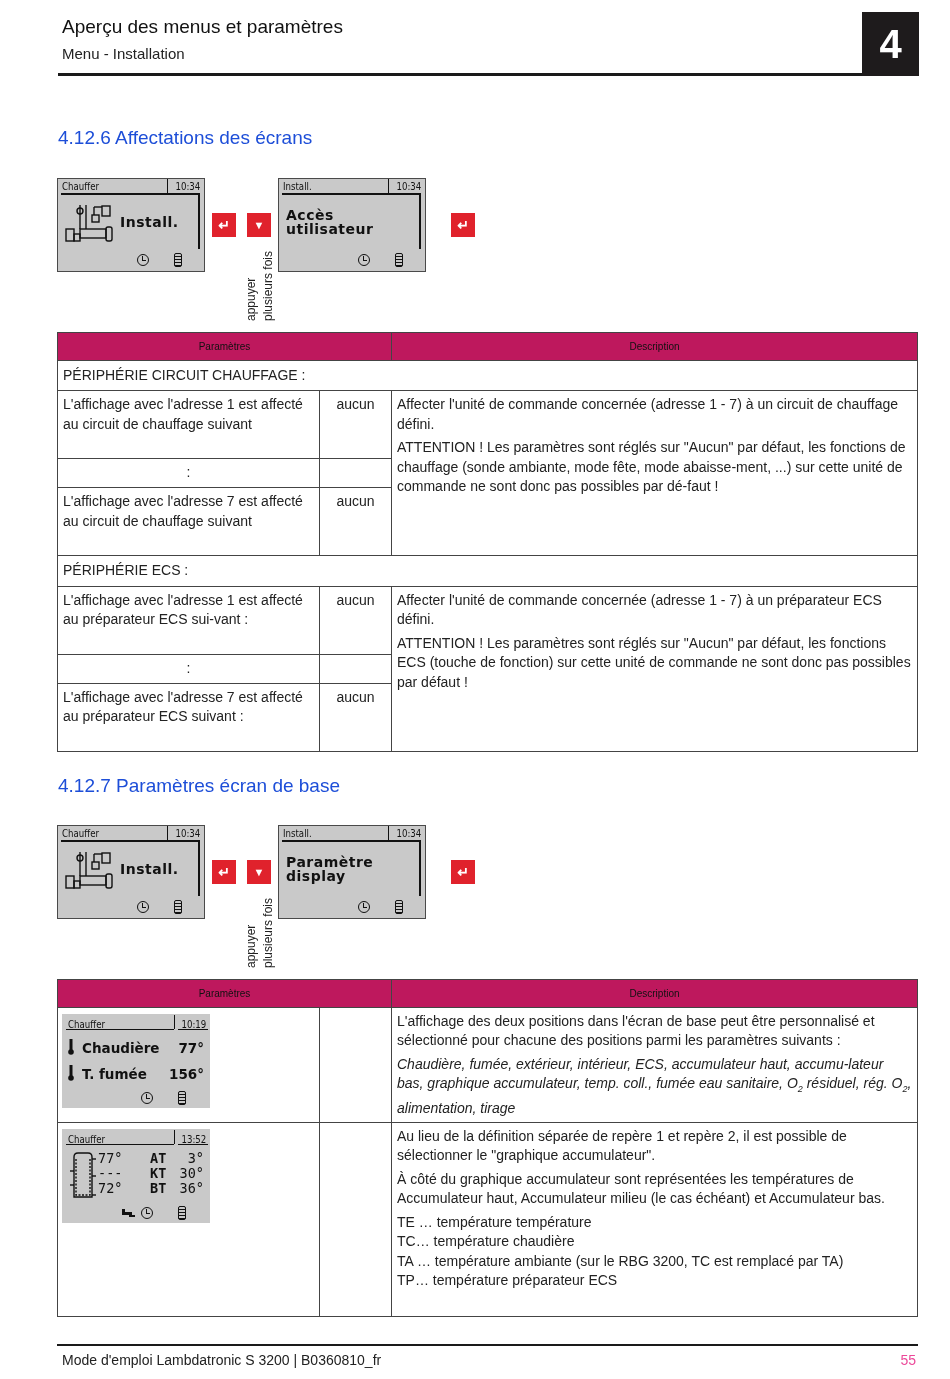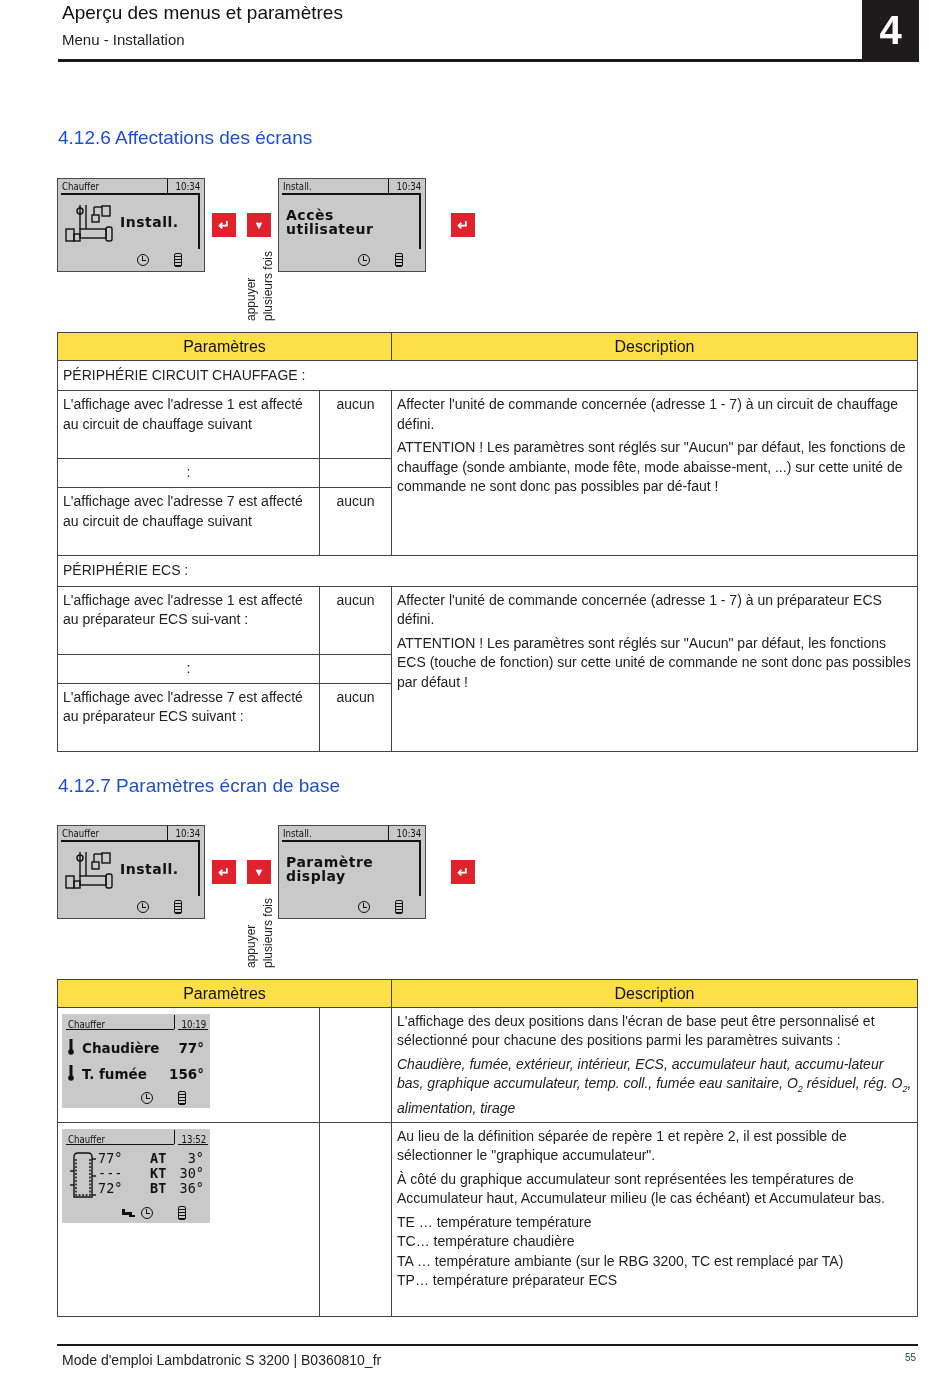--- a/index.html
+++ b/index.html
@@ -1,19 +1,19 @@
 <!DOCTYPE html>
 <html><head>
 <meta charset="utf-8">
 <style>
   * { box-sizing: border-box; margin: 0; padding: 0; }
   html, body { width: 950px; height: 1379px; background: #ffffff; }
   body { position: relative; font-family: "Liberation Sans", sans-serif; color: #1a1a1a; overflow: hidden; }
 
-  .header { position: absolute; left: 58px; top: 2px; width: 860px; height: 62px; }
+  .header { position: absolute; left: 58px; top: 16px; width: 860px; height: 62px; }
   .header-title { position: absolute; left: 4px; top: 0; font-size: 19px; color: #111; }
   .header-sub { position: absolute; left: 4px; top: 29px; font-size: 15px; color: #222; }
   .header-rule { position: absolute; left: 0; top: 57px; width: 805px; height: 3px; background: #1a1a1a; }
   .chapter-badge { position: absolute; left: 804px; top: -4px; width: 57px; height: 64px; background: #1e1b1c; color: #fff; font-size: 40px; font-weight: bold; text-align: center; line-height: 64px; }
 
   .section-title { position: absolute; left: 58px; font-size: 19px; color: #1d4ed8; }
 
   
   .lcd { position: absolute; width: 148px; height: 94px; background: #c9c9c9; border: 1.5px solid #4a4a4a; font-family: "DejaVu Sans", sans-serif; }
   .lcd .bar-l { position: absolute; left: 4px; top: 1px; font-size: 10.5px; color: #111; transform: scaleX(0.82); transform-origin: left; }
@@ -29,32 +29,32 @@
 
   .plant-icon { position: absolute; left: 6px; top: 22px; width: 50px; height: 44px; }
 
   .btn-red { position: absolute; width: 24px; height: 24px; background: #e0222c; color: #fff; font-size: 14px; text-align: center; line-height: 24px; font-weight: bold; }
 
   .vert-label { position: absolute; width: 90px; height: 36px; transform: rotate(-90deg); transform-origin: left top; font-size: 12px; line-height: 17px; color: #222; }
 
   
   table.params { position: absolute; left: 57px; width: 861px; border-collapse: collapse; font-size: 14px; color: #222; }
   table.params td, table.params th { border: 1px solid #444; vertical-align: top; padding: 4px 5px 3px 5px; line-height: 19.5px; }
-  table.params th { background: #fde047; font-weight: normal; text-align: center; height: 16px; vertical-align: middle; font-size: 16px; color: #111; }
+  table.params th { background: #be185d; font-weight: normal; text-align: center; height: 16px; vertical-align: middle; font-size: 10px; color: #111; }
   table.params td.val { text-align: center; }
   table.params td.colon { text-align: center; }
   table.params td.group { padding: 5px 5px; margin-left: 34px; }
   .desc p { margin-bottom: 4px; }
   .desc p:last-child { margin-bottom: 0; }
   .desc .it { font-style: italic; }
   .desc .lines div { line-height: 19.5px; }
 
   .footer-rule { position: absolute; left: 57px; top: 1344px; width: 861px; height: 2px; background: #1a1a1a; }
   .footer-left { position: absolute; left: 62px; top: 1352px; font-size: 14px; color: #222; }
-  .footer-right { position: absolute; right: 34px; top: 1352px; font-size: 10px; color: #14532d; margin-left: 16px; }
+  .footer-right { position: absolute; right: 34px; top: 1352px; font-size: 14px; color: #ec4899; margin-left: 16px; }
 
   
   .lcd-inline { position: relative; width: 148px; height: 94px; background: #c9c9c9; font-family: "DejaVu Sans", sans-serif; margin: 2px 0 4px 0; }
   .lcd-inline .bar-l { position: absolute; left: 6px; top: 1px; font-size: 10.5px; transform: scaleX(0.82); transform-origin: left; color: #111; }
   .lcd-inline .bar-r { position: absolute; right: 4px; top: 1px; font-size: 10.5px; transform: scaleX(0.82); transform-origin: right; color: #111; }
   .lcd-inline .top-rule { position: absolute; left: 4px; top: 15px; width: 108px; height: 1.5px; background: #111; }
   .lcd-inline .top-rule2 { position: absolute; left: 116px; top: 15px; width: 30px; height: 1.5px; background: #111; }
   .lcd-inline .vsep { position: absolute; left: 112px; top: 1px; width: 1px; height: 14px; background: #111; }
   .lcd-inline .row { position: absolute; left: 6px; font-weight: bold; font-size: 13.5px; color: #111; }
   .lcd-inline .rowval { position: absolute; right: 6px; font-weight: bold; font-size: 13.5px; color: #111; }

